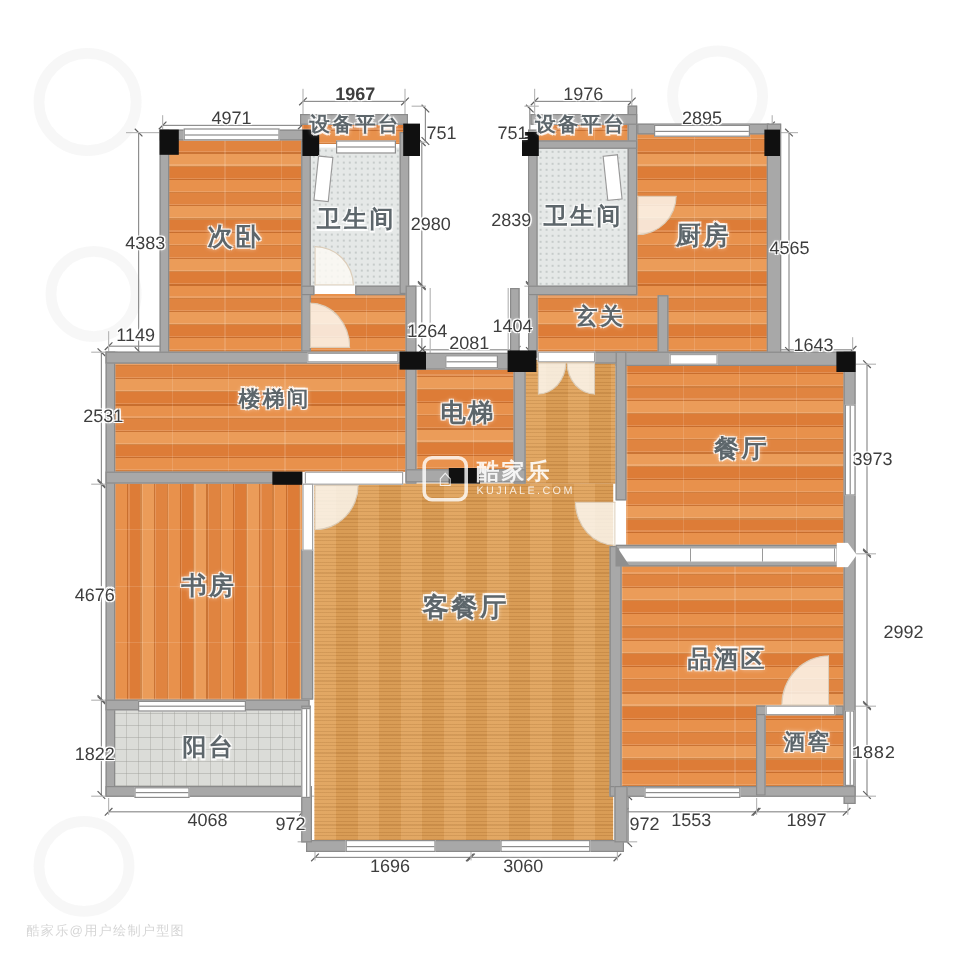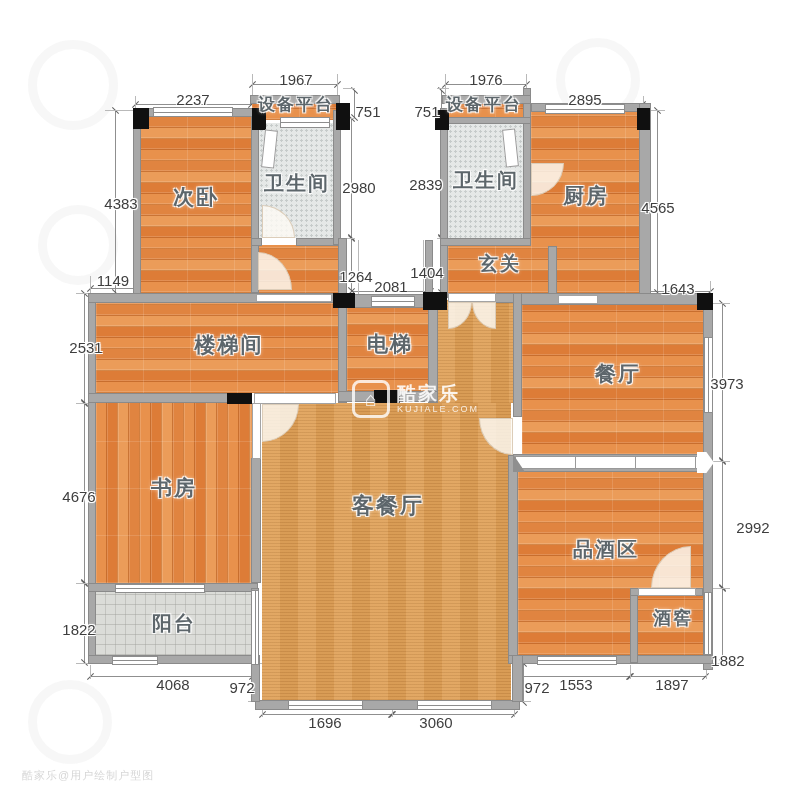--- a/index.html
+++ b/index.html
@@ -238,50 +238,50 @@
   <div class="abs ext" style="left:517px;top:663px;width:14px;height:1px;"></div>
   <div class="abs ext" style="left:517px;top:701px;width:14px;height:1px;"></div>
 
   <div class="abs rlabel" style="left:196px;top:197px;font-size:21px;">次卧</div>
   <div class="abs rlabel" style="left:296px;top:104px;font-size:17px;">设备平台</div>
   <div class="abs rlabel" style="left:297px;top:183px;font-size:20px;">卫生间</div>
   <div class="abs rlabel" style="left:484px;top:104px;font-size:17px;">设备平台</div>
   <div class="abs rlabel" style="left:486px;top:180px;font-size:20px;">卫生间</div>
   <div class="abs rlabel" style="left:586px;top:196px;font-size:21px;">厨房</div>
   <div class="abs rlabel" style="left:500px;top:264px;font-size:19px;text-align:right;">玄关</div>
-  <div class="abs rlabel" style="left:229px;top:345px;font-size:21px;">楼梯间</div>
+  <div class="abs rlabel" style="left:229px;top:332px;font-size:18px;">楼梯间</div>
   <div class="abs rlabel" style="left:390px;top:344px;font-size:21px;">电梯</div>
   <div class="abs rlabel" style="left:618px;top:374px;font-size:21px;">餐厅</div>
   <div class="abs rlabel" style="left:174px;top:488px;font-size:21px;">书房</div>
   <div class="abs rlabel" style="left:388px;top:506px;font-size:22px;">客餐厅</div>
   <div class="abs rlabel" style="left:606px;top:549px;font-size:20px;">品酒区</div>
   <div class="abs rlabel" style="left:673px;top:618px;font-size:18px;">酒窖</div>
   <div class="abs rlabel" style="left:174px;top:623px;font-size:20px;">阳台</div>
 
-  <div class="abs dim" style="left:296px;top:79px;">1967</div>
-  <div class="abs dim" style="left:193px;top:99px;">2237</div>
+  <div class="abs dim" style="left:296px;top:79px;font-weight:bold;">1967</div>
+  <div class="abs dim" style="left:193px;top:99px;">4971</div>
   <div class="abs dim" style="left:486px;top:79px;">1976</div>
   <div class="abs dim" style="left:585px;top:99px;">2895</div>
   <div class="abs dim" style="left:368px;top:111px;">751</div>
   <div class="abs dim" style="left:427px;top:111px;">751</div>
   <div class="abs dim" style="left:359px;top:187px;">2980</div>
   <div class="abs dim" style="left:426px;top:184px;">2839</div>
   <div class="abs dim" style="left:356px;top:276px;">1264</div>
   <div class="abs dim" style="left:427px;top:272px;">1404</div>
   <div class="abs dim" style="left:391px;top:286px;">2081</div>
   <div class="abs dim" style="left:121px;top:203px;">4383</div>
   <div class="abs dim" style="left:113px;top:280px;">1149</div>
   <div class="abs dim" style="left:86px;top:347px;">2531</div>
   <div class="abs dim" style="left:79px;top:496px;">4676</div>
   <div class="abs dim" style="left:79px;top:629px;">1822</div>
   <div class="abs dim" style="left:658px;top:207px;">4565</div>
   <div class="abs dim" style="left:678px;top:288px;">1643</div>
   <div class="abs dim" style="left:727px;top:383px;">3973</div>
   <div class="abs dim" style="left:728px;top:527px;margin-left:25px;">2992</div>
-  <div class="abs dim" style="left:728px;top:660px;">1882</div>
+  <div class="abs dim" style="left:728px;top:628px;font-family:Liberation Mono, monospace;">1882</div>
   <div class="abs dim" style="left:173px;top:684px;">4068</div>
   <div class="abs dim" style="left:242px;top:687px;">972</div>
   <div class="abs dim" style="left:325px;top:722px;">1696</div>
   <div class="abs dim" style="left:436px;top:722px;">3060</div>
   <div class="abs dim" style="left:537px;top:687px;">972</div>
   <div class="abs dim" style="left:576px;top:684px;">1553</div>
   <div class="abs dim" style="left:672px;top:684px;">1897</div>
 
   <div class="abs wm" style="left:352px;top:380px;">
     <div class="wm-box">

